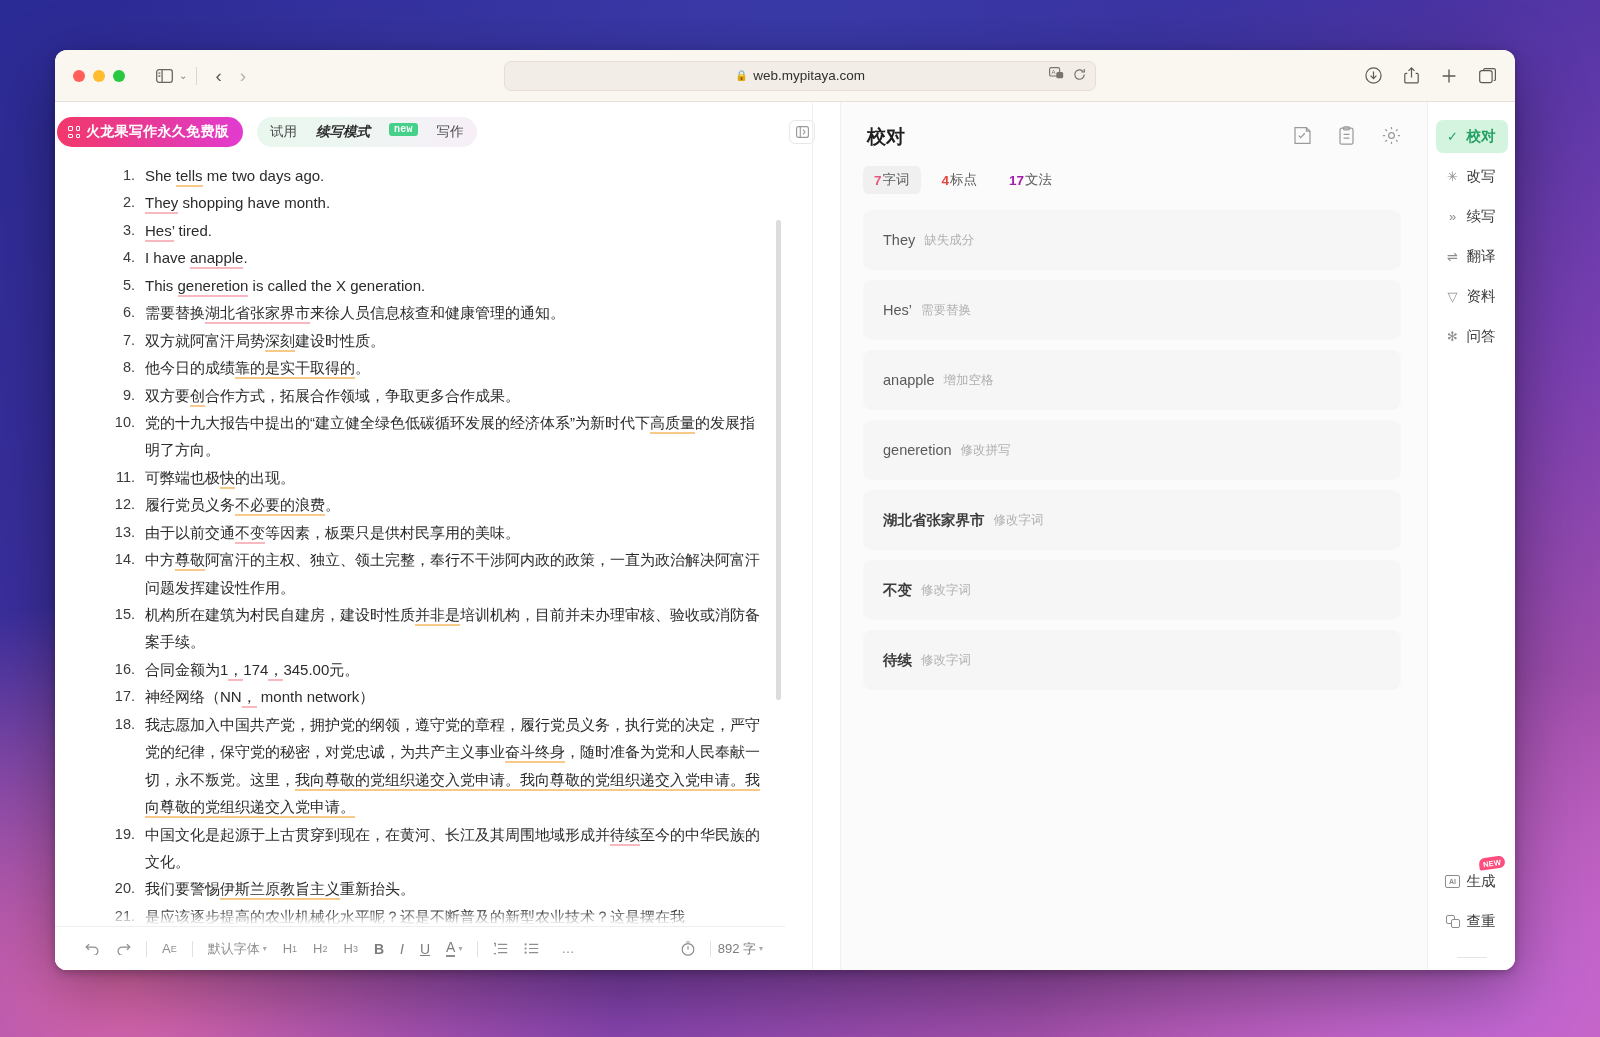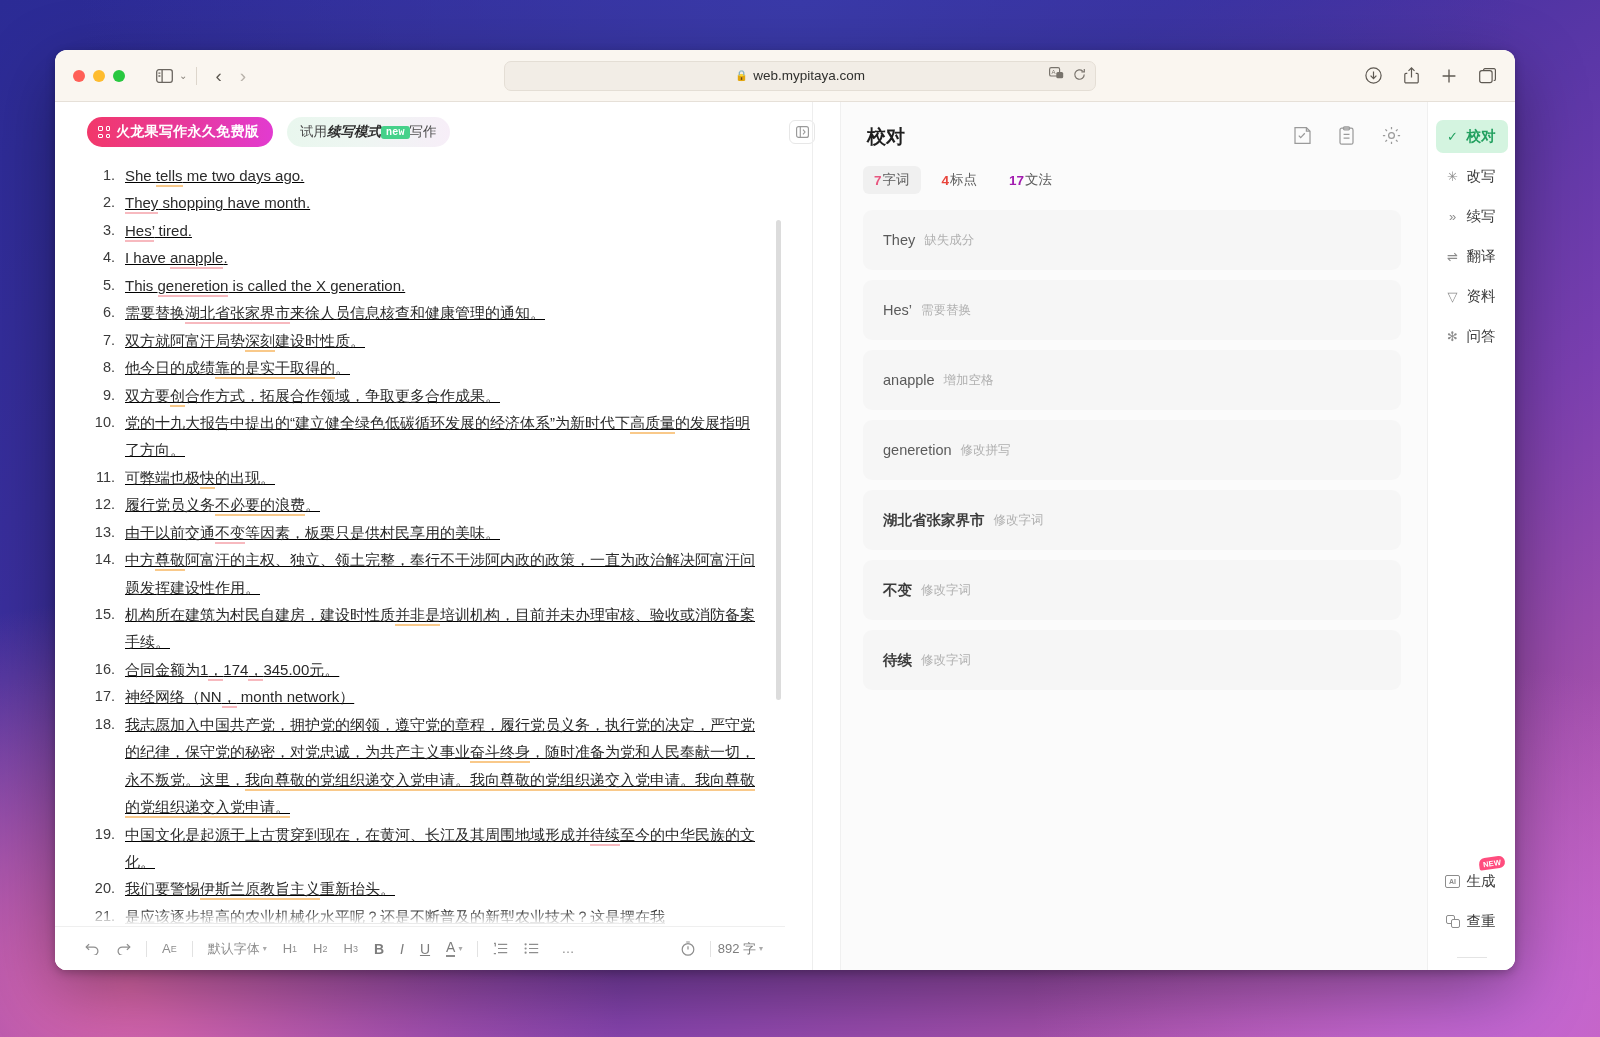--- a/index.html
+++ b/index.html
@@ -111,21 +111,21 @@
     flex: 0 0 730px;
     display: flex;
     flex-direction: column;
     background: #fff;
     position: relative;
     min-height: 0;
   }
   .badge-row {
     height: 60px; flex: 0 0 60px;
     display: flex; align-items: center;
-    padding: 0 32px;
+    padding: 0 2px;
     gap: 14px;
   }
   .brand-pill {
     display: inline-flex; align-items: center; gap: 6px;
     background: linear-gradient(90deg, #f2386a 0%, #e6399f 55%, #e23bd0 100%);
     color: #fff;
     font-size: 14px;
     font-weight: 700;
     border-radius: 16px;
     padding: 6px 14px 6px 11px;
@@ -139,21 +139,21 @@
   .grid-glyph i {
     position: absolute; width: 4.5px; height: 4.5px;
     border: 1px solid #fff; border-radius: 1px;
   }
   .grid-glyph i:nth-child(1){ left:0; top:0; }
   .grid-glyph i:nth-child(2){ right:0; top:0; }
   .grid-glyph i:nth-child(3){ left:0; bottom:0; }
   .grid-glyph i:nth-child(4){ right:0; bottom:0; }
 
   .try-pill {
-    display: inline-flex; align-items: center; gap: 0;
+    display: inline-flex; align-items: flex-start; gap: 19px;
     background: linear-gradient(90deg, #e9f7ee 0%, #eef6f2 45%, #f7eef8 100%);
     border-radius: 16px;
     padding: 6px 13px;
     font-size: 13.5px;
     color: #4b4b4b;
   }
   .try-pill .strong { font-weight: 700; color: #2c2c2c; font-style: italic; }
   .new-tag {
     background: #45d18a;
     color: #fff;
@@ -161,24 +161,23 @@
     font-weight: 700;
     border-radius: 3px;
     padding: 1px 5px;
     font-family: "Liberation Mono", "DejaVu Sans Mono", monospace;
     letter-spacing: .2px;
   }
 
   .doc-scroll {
     flex: 1;
     overflow: hidden;
-    padding: 0 24px 0 20px;
+    padding: 0 24px 0 40px;
     position: relative;
     min-height: 0;
-    text-decoration: underline;
   }
   ol.doc {
     list-style: none;
     counter-reset: li;
     font-size: 15px;
     color: #2b2b2b;
     line-height: 1.83;
     padding-left: 0;
   }
   ol.doc > li {

